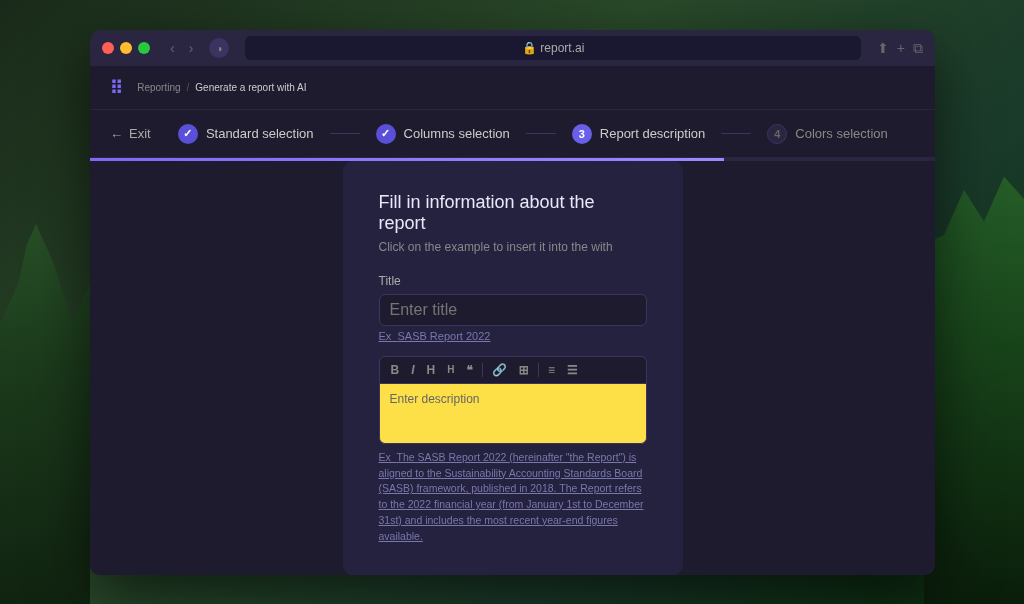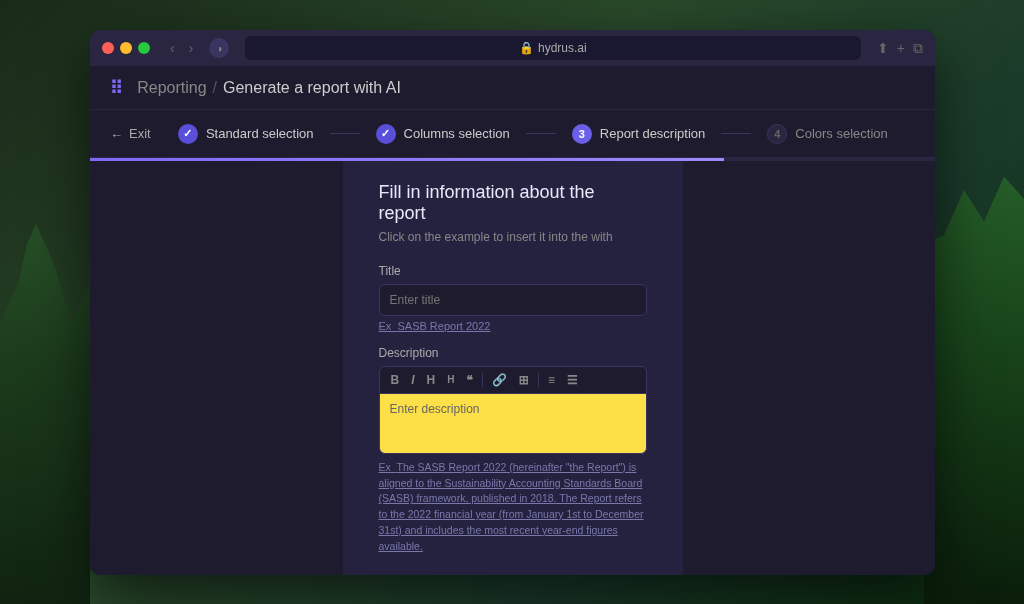--- a/index.html
+++ b/index.html
@@ -122,21 +122,21 @@
       font-weight: 900;
       margin-right: 16px;
       letter-spacing: -2px;
     }
 
     .breadcrumb {
       display: flex;
       align-items: center;
       gap: 6px;
       color: #888;
-      font-size: 16px;
+      font-size: 10px;
     }
     .breadcrumb-sep { color: #555; }
     .breadcrumb-current { color: #ccc; }
 
     
     .step-bar {
       background: #1e1b2e;
       height: 48px;
       display: flex;
       align-items: center;
@@ -252,21 +252,21 @@
     }
 
     .form-input {
       width: 100%;
       background: #1e1b2e;
       border: 1px solid #3a3560;
       border-radius: 6px;
       height: 32px;
       padding: 0 10px;
       color: #888;
-      font-size: 12px;
+      font-size: 16px;
       outline: none;
     }
 
     .form-example {
       color: #666;
       font-size: 11px;
       margin-top: 4px;
       margin-bottom: 14px;
     }
     .form-example span {
@@ -384,21 +384,21 @@
       <div class="tl tl-green"></div>
     </div>
     <div class="browser-nav">
       <span class="nav-btn">‹</span>
       <span class="nav-btn">›</span>
     </div>
     <div class="theme-toggle">◑</div>
     <div class="address-bar">
       <span>🔒</span>
       &nbsp;
-      <span>hydrus.ai</span>
+      <span>report.ai</span>
     </div>
     <div class="browser-actions">
       <span>⬆</span>
       <span>+</span>
       <span>⧉</span>
     </div>
   </div>
 
   <div class="app-content">
 
@@ -455,21 +455,20 @@
 
         
         <label class="form-label">Title</label>
         <input class="form-input" type="text" placeholder="Enter title" style="">
         <p class="form-example">
           <span>Ex &nbsp;</span><span>SASB Report 2022</span>
         </p>
 
         
         <div class="description-section">
-          <label class="form-label">Description</label>
 
           <div class="editor-toolbar">
             <span class="toolbar-btn">B</span>
             <span class="toolbar-btn" style="font-style:italic;">I</span>
             <span class="toolbar-btn">H</span>
             <span class="toolbar-btn" style="font-size:10px;">H</span>
             <span class="toolbar-btn">❝</span>
             <div class="toolbar-sep"></div>
             <span class="toolbar-btn">🔗</span>
             <span class="toolbar-btn">⊞</span>

